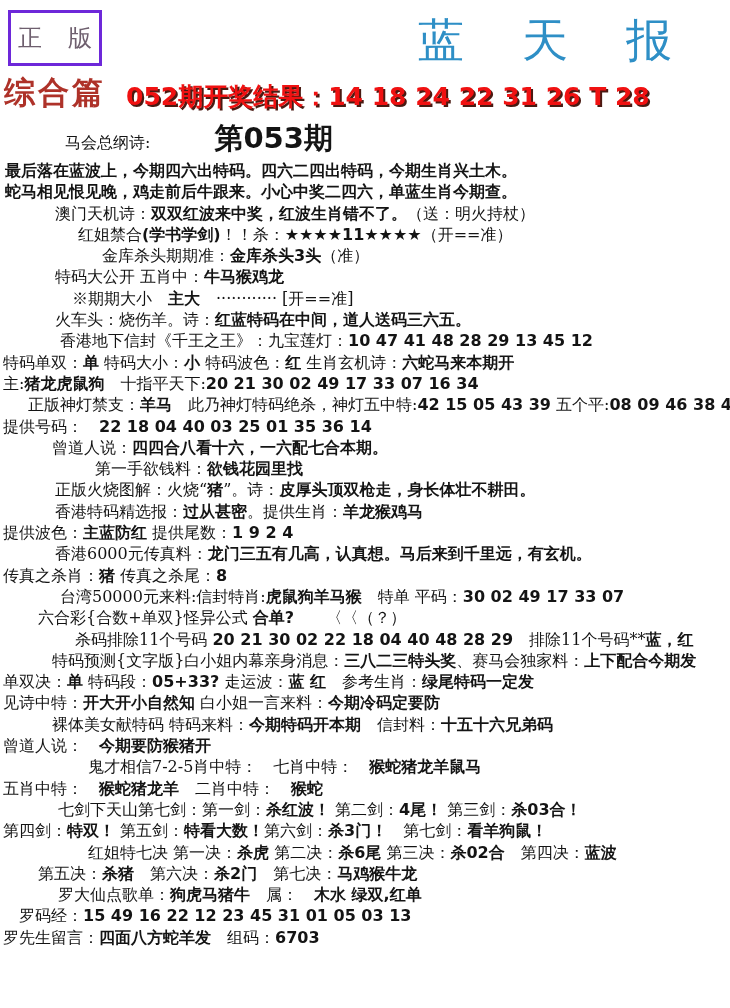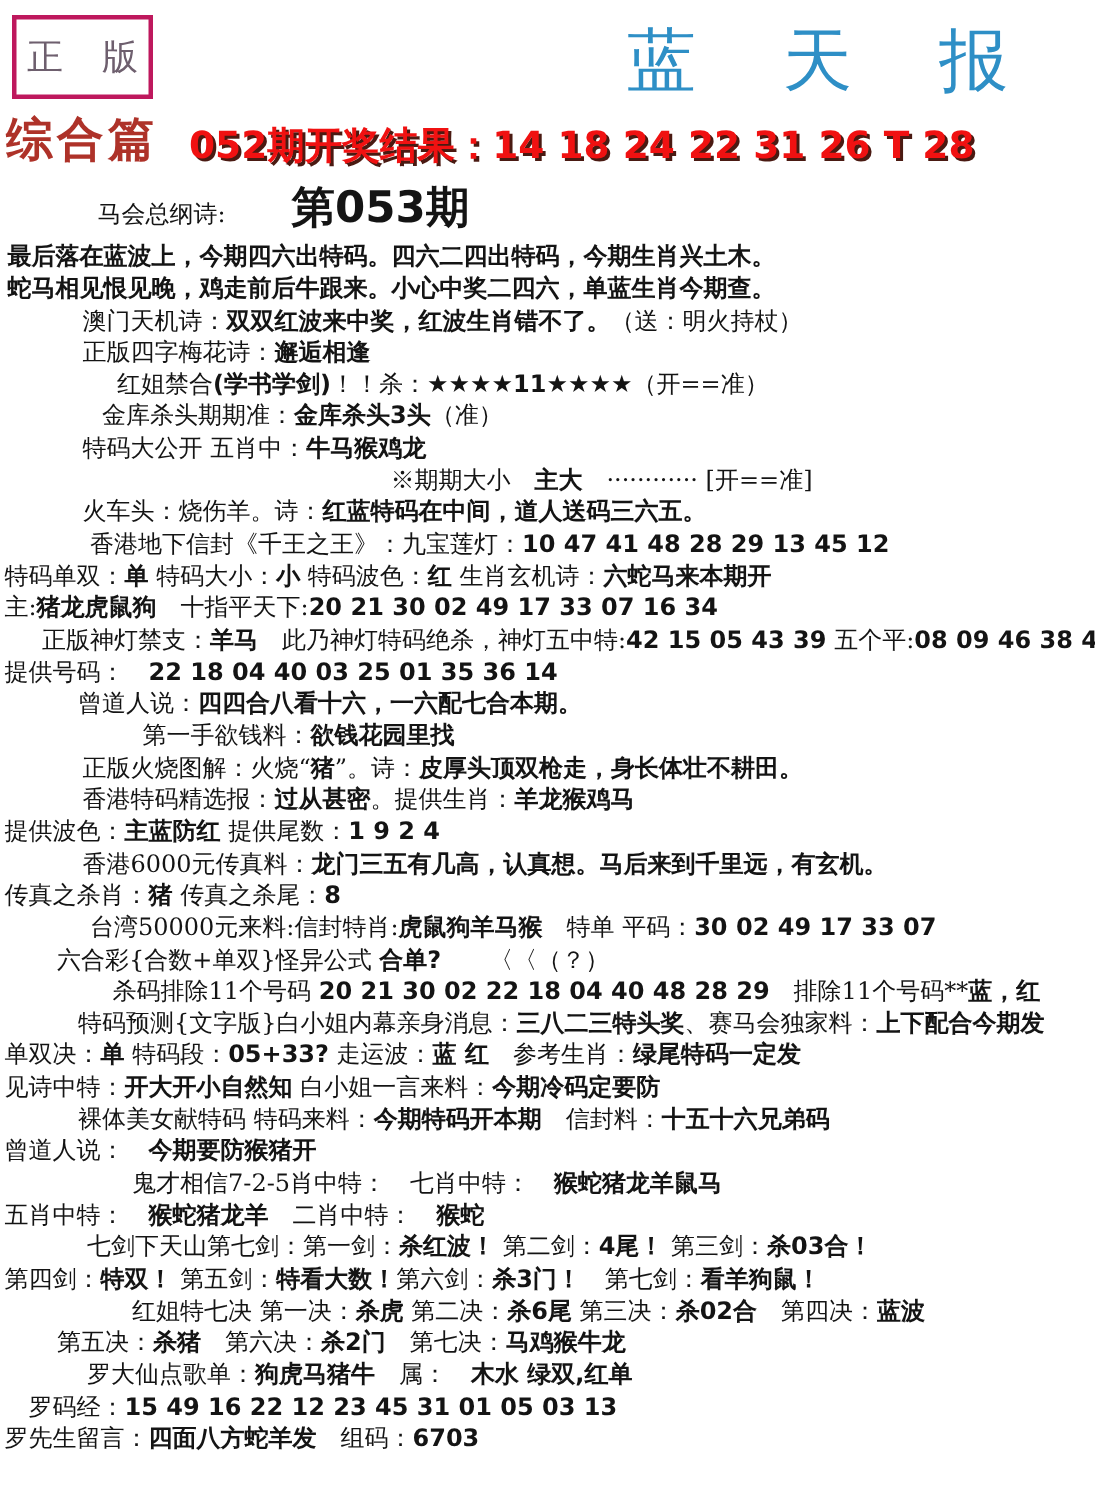--- a/index.html
+++ b/index.html
@@ -1,51 +1,50 @@
 <!DOCTYPE html>
 <html><head>
 <meta charset="utf-8">
 <style>
   html,body{margin:0;padding:0;background:#e8e8e8;}
   .page{position:relative;width:730px;height:1008px;background:#ffffff;overflow:hidden;
         font-family:"DejaVu Serif",serif;color:#141414;}
-  .badge{position:absolute;left:8px;top:10px;width:88px;height:50px;border:3px solid #be185d;
+  .badge{position:absolute;left:8px;top:10px;width:88px;height:50px;border:3px solid #6d28d9;
          display:flex;align-items:center;justify-content:center;background:#fff;}
   .badge span{font-size:24px;color:#6e5f6e;letter-spacing:26px;margin-right:-26px;}
   .title{position:absolute;top:10px;left:0;width:730px;text-align:right;font-size:46px;
          color:#2e8fc6;letter-spacing:58px;padding-left:58px;box-sizing:border-box;font-weight:500;}
   .section{position:absolute;left:4px;top:72px;font-size:31px;color:#ae3229;letter-spacing:3px;font-weight:600;}
   .result{position:absolute;left:126px;top:80px;font-size:25px;font-weight:700;color:#f01111;
           font-family:"DejaVu Sans",sans-serif;text-shadow:2px 2px 0 #4a1a12;white-space:nowrap;}
   .content{position:absolute;left:0;top:121px;width:730px;}
   .line{white-space:nowrap;line-height:21.3px;font-size:16px;}
   .line.tall{line-height:34px;}
   .b{font-family:"DejaVu Sans",sans-serif;font-weight:700;}
-  .big{font-size:29px;font-weight:700;font-family:"DejaVu Sans",sans-serif;margin-left:44px;}
+  .big{font-size:29px;font-weight:700;font-family:"DejaVu Sans",sans-serif;margin-left:64px;}
 </style>
 </head>
 <body>
 
 <div class="page">
   <div class="badge">
     <span>正版</span>
   </div>
   <div class="title">蓝天报</div>
   <div class="section">综合篇</div>
   <div class="result">052期开奖结果：14 18 24 22 31 26 T 28</div>
   <div class="content">
       <div class="line tall" style="padding-left: 65px;"><span>马会总纲诗:</span><span class="big">第053期</span></div>
       <div class="line" style="padding-left: 5px;"><span class="b">最后落在蓝波上，今期四六出特码。四六二四出特码，今期生肖兴土木。</span></div>
       <div class="line" style="padding-left: 5px;"><span class="b">蛇马相见恨见晚，鸡走前后牛跟来。小心中奖二四六，单蓝生肖今期查。</span></div>
       <div class="line" style="padding-left: 55px;"><span>澳门天机诗：</span><span class="b">双双红波来中奖，红波生肖错不了。</span><span>（送：明火持杖）</span></div>
-      <div class="line" style="padding-left: 55px;"><span>正版四字梅花诗：</span><span class="b">邂逅相逢</span></div>
       <div class="line" style="padding-left: 78px;"><span>红姐禁合</span><span class="b">(学书学剑)</span><span>！！杀：</span><span class="b">★★★★11★★★★</span><span>（开==准）</span></div>
-      <div class="line" style="padding-left: 68px;"><span>金库杀头期期准：</span><span class="b">金库杀头3头</span><span>（准）</span></div>
+      <div class="line" style="padding-left: 68px; margin-left: 34px;"><span>金库杀头期期准：</span><span class="b">金库杀头3头</span><span>（准）</span></div>
       <div class="line" style="padding-left: 55px;"><span>特码大公开  五肖中：</span><span class="b">牛马猴鸡龙</span></div>
-      <div class="line" style="padding-left: 72px; text-align: center;"><span>※期期大小　</span><span class="b">主大</span><span>　············  [开==准]</span></div>
+      <div class="line" style="padding-left: 72px;"><span>※期期大小　</span><span class="b">主大</span><span>　············  [开==准]</span></div>
       <div class="line" style="padding-left: 55px;"><span>火车头：烧伤羊。诗：</span><span class="b">红蓝特码在中间，道人送码三六五。</span></div>
       <div class="line" style="padding-left: 60px;"><span>香港地下信封《千王之王》：九宝莲灯：</span><span class="b">10 47 41 48 28 29 13 45 12</span></div>
       <div class="line" style="padding-left: 3px;"><span>特码单双：</span><span class="b">单</span><span> 特码大小：</span><span class="b">小</span><span> 特码波色：</span><span class="b">红</span><span> 生肖玄机诗：</span><span class="b">六蛇马来本期开</span></div>
       <div class="line" style="padding-left: 3px;"><span>主:</span><span class="b">猪龙虎鼠狗</span><span>　十指平天下:</span><span class="b">20 21 30 02 49 17 33 07 16 34</span></div>
       <div class="line" style="padding-left: 28px;"><span>正版神灯禁支：</span><span class="b">羊马</span><span>　此乃神灯特码绝杀，神灯五中特:</span><span class="b">42 15 05 43 39</span><span> 五个平:</span><span class="b">08 09 46 38 44</span></div>
       <div class="line" style="padding-left: 3px;"><span>提供号码：　</span><span class="b">22 18 04 40 03 25 01 35 36 14</span></div>
       <div class="line" style="padding-left: 52px;"><span>曾道人说：</span><span class="b">四四合八看十六，一六配七合本期。</span></div>
       <div class="line" style="padding-left: 95px;"><span>第一手欲钱料：</span><span class="b">欲钱花园里找</span></div>
       <div class="line" style="padding-left: 55px;"><span>正版火烧图解：火烧“</span><span class="b">猪</span><span>”。诗：</span><span class="b">皮厚头顶双枪走，身长体壮不耕田。</span></div>
       <div class="line" style="padding-left: 55px;"><span>香港特码精选报：</span><span class="b">过从甚密</span><span>。提供生肖：</span><span class="b">羊龙猴鸡马</span></div>

